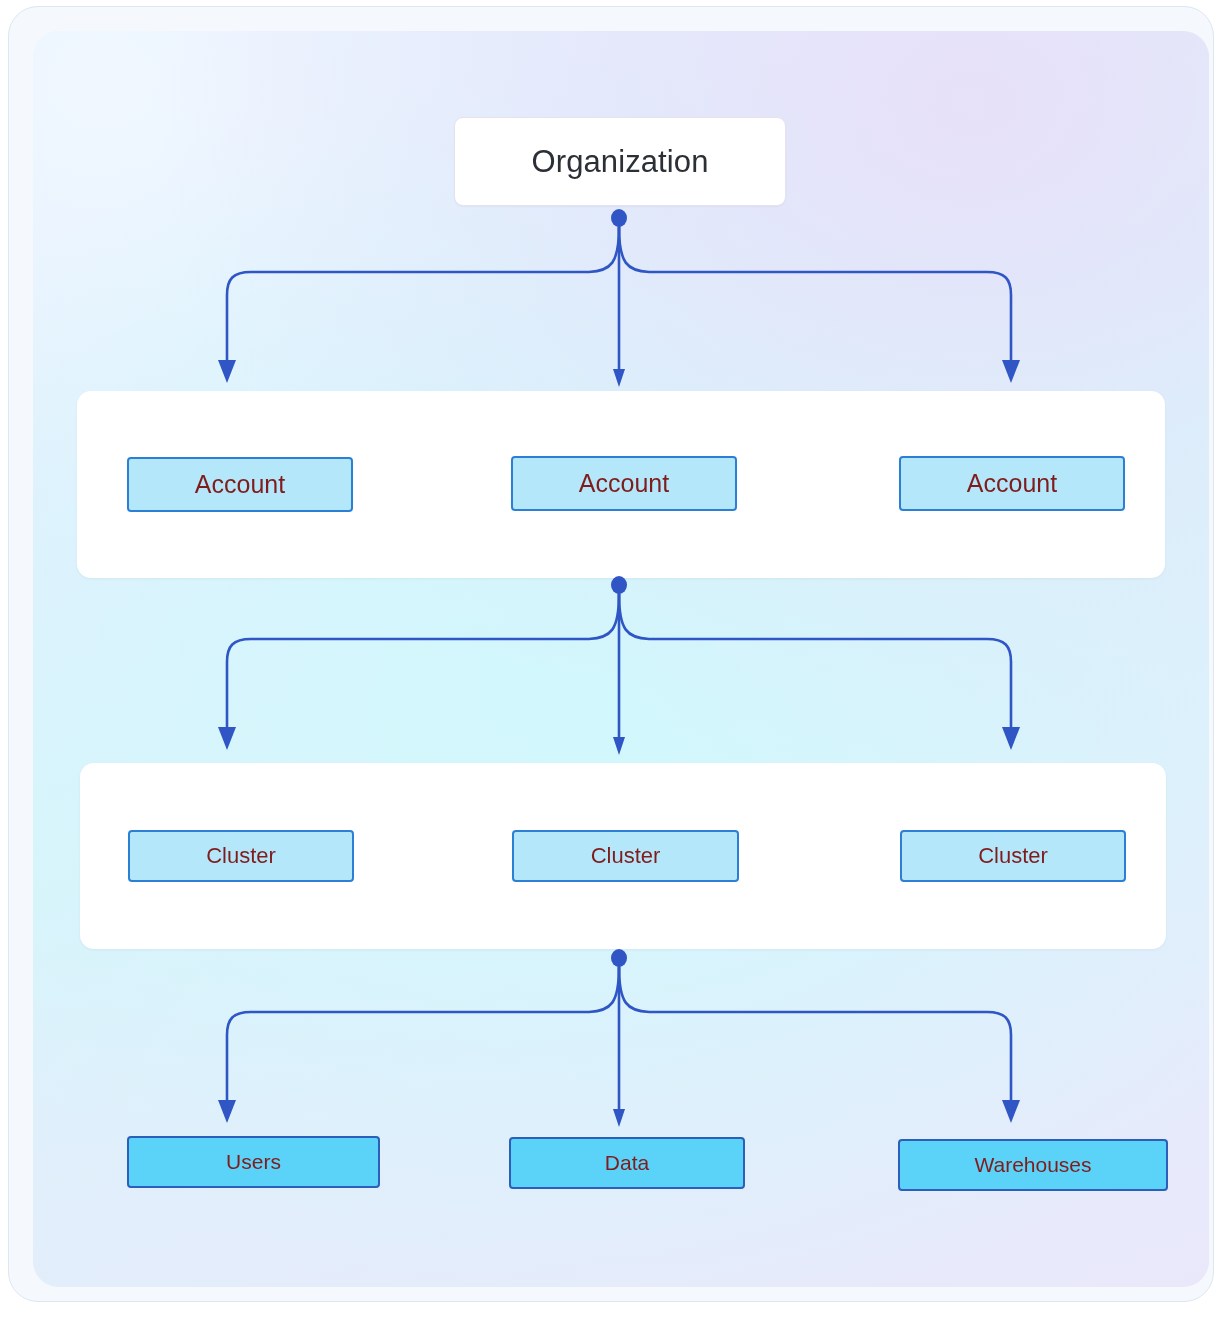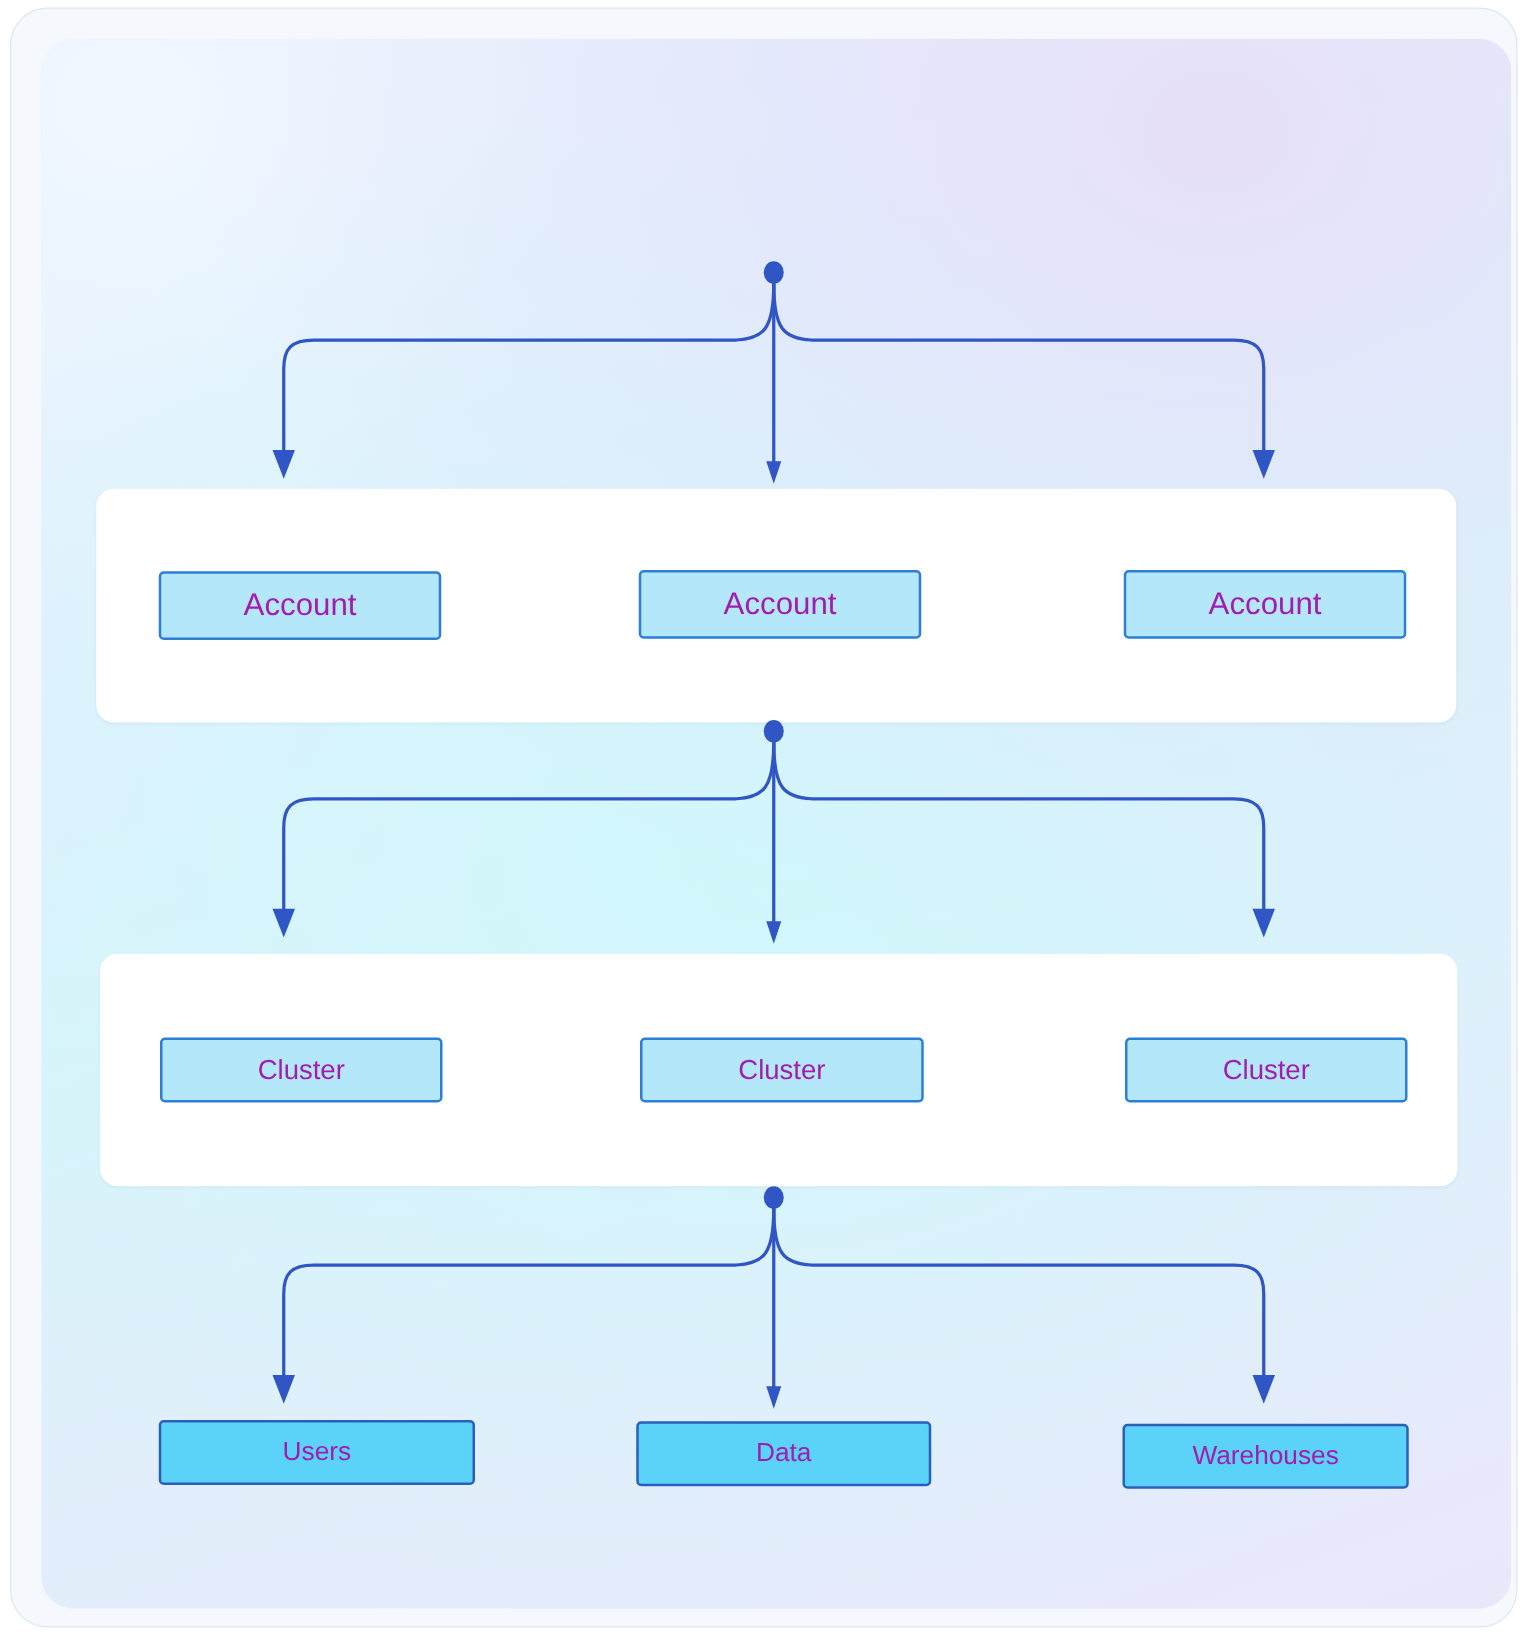--- a/index.html
+++ b/index.html
@@ -89,21 +89,21 @@
     box-shadow: 0 1px 2px rgba(20,40,90,0.04);
   }
 
   .node {
     position: absolute;
     display: flex;
     align-items: center;
     justify-content: center;
     box-sizing: border-box;
     border-radius: 4px;
-    color: #a21caf;
+    color: #7f1d1d;
   }
 
   .node.level-a {              
     background: #b5e7fb;
     border: 2px solid #2b7fd4;
     font-size: 25px;
     height: 55px;
   }
   .node.level-b {              
     background: #b5e7fb;
@@ -124,21 +124,21 @@
   #node-account-3 { left: 866px; top: 425px; width: 226px; }
 
   
   #node-cluster-1 { left: 95px;  top: 799px; width: 226px; }
   #node-cluster-2 { left: 479px; top: 799px; width: 227px; }
   #node-cluster-3 { left: 867px; top: 799px; width: 226px; }
 
   
   #node-users      { left: 94px;  top: 1105px; width: 253px; }
   #node-data       { left: 476px; top: 1106px; width: 236px; }
-  #node-warehouses { left: 865px; top: 1108px; width: 229px; }
+  #node-warehouses { left: 865px; top: 1108px; width: 270px; }
 
   
   .connector {
     position: absolute;
     left: 0;
     top: 0;
     width: 1176px;
     height: 1256px;
     pointer-events: none;
   }
@@ -190,20 +190,21 @@
           <ellipse class="conn-dot" cx="586" cy="927" rx="8" ry="9"></ellipse>
           <path class="conn-path" d="M586 936 L586 1085"></path>
           <path class="conn-path" d="M586 936 C586 972 578 980 556 981 L218 981 C200 981 194 988 194 1004 L194 1076"></path>
           <path class="conn-path" d="M586 936 C586 972 594 980 616 981 L954 981 C972 981 978 988 978 1004 L978 1076"></path>
           <polygon class="conn-head" points="586,1096 580,1078 592,1078"></polygon>
           <polygon class="conn-head" points="194,1092 185,1069 203,1069"></polygon>
           <polygon class="conn-head" points="978,1092 969,1069 987,1069"></polygon>
         </g>
       </svg>
 
+      <div class="org-box">Organization</div>
 
       <div class="node level-a" id="node-account-1">Account</div>
       <div class="node level-a" id="node-account-2">Account</div>
       <div class="node level-a" id="node-account-3">Account</div>
 
       <div class="node level-b" id="node-cluster-1">Cluster</div>
       <div class="node level-b" id="node-cluster-2">Cluster</div>
       <div class="node level-b" id="node-cluster-3">Cluster</div>
 
       <div class="node level-c" id="node-users">Users</div>

